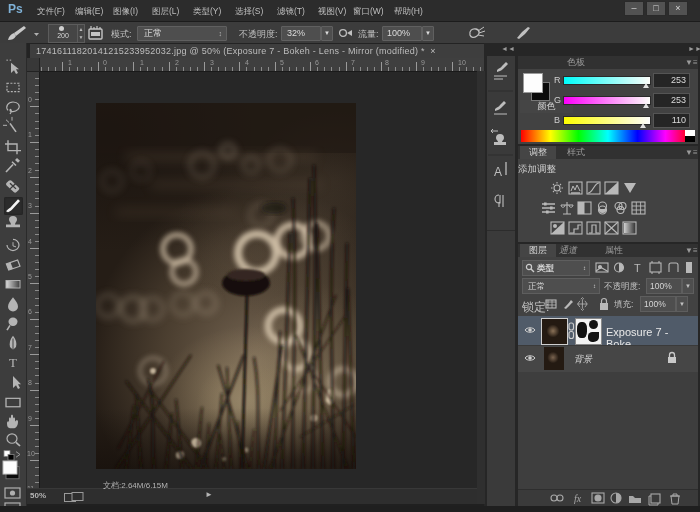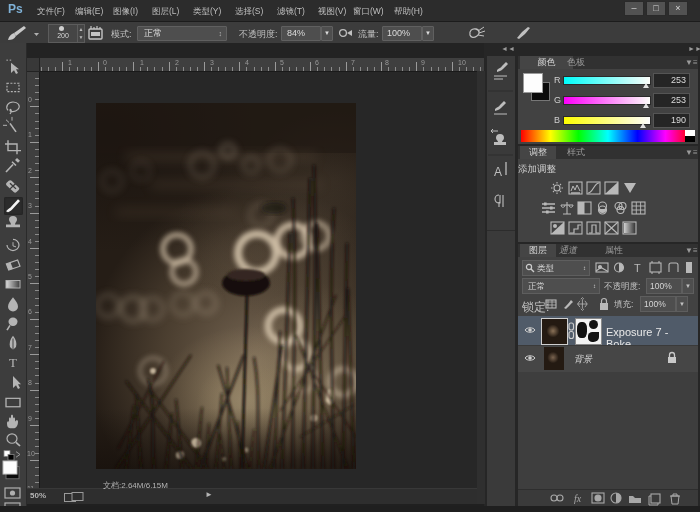--- a/index.html
+++ b/index.html
@@ -76,38 +76,39 @@
     <rect x="1" y="3" width="13" height="10" rx="1" fill="none" stroke="#c4c4c4" stroke-width="1.4"></rect>
     <path d="M3,3 L3,0 M6,3 L6,1 M9,3 L9,0 M12,3 L12,1" stroke="#c4c4c4" stroke-width="1.2"></path>
     <rect x="3" y="6" width="9" height="4" fill="#c4c4c4"></rect>
   </svg>
   <div class="abs optlabel" style="left:111px;">模式:</div>
   <div class="abs dd" style="left:137px;top:26px;width:88px;height:13px;line-height:13px;">
     <span style="padding-left:6px;">正常</span>
     <span style="position:absolute;right:4px;top:0;font-size:7px;color:#bbb;">↕</span>
   </div>
   <div class="abs optlabel" style="left:239px;">不透明度:</div>
-  <div class="abs dd" style="left:281px;top:26px;width:38px;height:13px;line-height:13px;"><span style="padding-left:5px;">84%</span></div>
+  <div class="abs dd" style="left:281px;top:26px;width:38px;height:13px;line-height:13px;"><span style="padding-left:5px;">32%</span></div>
   <div class="abs dd" style="left:321px;top:26px;width:10px;height:13px;line-height:12px;text-align:center;font-size:6px;">▼</div>
   <svg class="abs" style="left:338px;top:26px;" width="15" height="14" viewBox="0 0 15 14">
     <circle cx="5" cy="7" r="3.4" fill="none" stroke="#c0c0c0" stroke-width="1.3"></circle>
     <path d="M9,7 L14,4 L14,10 Z" fill="#c0c0c0"></path>
   </svg>
   <div class="abs optlabel" style="left:358px;">流量:</div>
   <div class="abs dd" style="left:382px;top:26px;width:38px;height:13px;line-height:13px;"><span style="padding-left:4px;">100%</span></div>
   <div class="abs dd" style="left:422px;top:26px;width:10px;height:13px;line-height:12px;text-align:center;font-size:6px;">▼</div>
   <svg class="abs" style="left:468px;top:25px;" width="18" height="15" viewBox="0 0 18 15">
     <path d="M2,10 C1,6 4,3 8,4 C12,5 12,9 9,11 C6,13 3,13 2,10 Z" fill="none" stroke="#c0c0c0" stroke-width="1.3"></path>
     <path d="M10,6 L16,2 M11,8 L17,6 M10,10 L16,11" stroke="#c0c0c0" stroke-width="1"></path>
   </svg>
   <svg class="abs" style="left:515px;top:25px;" width="18" height="15" viewBox="0 0 18 15">
     <path d="M2,13 L7,7 L13,2 L15,3 L10,9 L4,14 Z" fill="#c0c0c0"></path>
   </svg>
 
   <div id="tabbar" class="abs"></div>
+  <div id="doctab" class="abs">17416111820141215233952032.jpg @ 50% (Exposure 7 - Bokeh - Lens - Mirror (modified) * &nbsp;×</div>
   <div class="abs" style="left:6px;top:46px;font-size:7px;color:#9a9a9a;">◄◄</div>
 
   <div id="toolbar" class="abs"></div>
   <div class="abs" style="left:4px;top:197px;width:19px;height:18px;background:#2b2b2b;border-radius:2px;box-shadow:inset 0 0 2px #1a1a1a;"></div>
   <svg class="abs" style="left:0px;top:58px;" width="26" height="454" viewBox="0 0 26 454">
       <g transform="scale(1,0.935)">
 
     <g stroke="#b4b4b4" fill="none" stroke-width="1.2">
 
       <path d="M11,5 L11,16 L14,13 L16,17 L18,16 L16,12 L19,12 Z" fill="#b4b4b4" stroke="none"></path>
@@ -397,41 +398,41 @@
 
       <text x="12" y="120" font-size="12" fill="#bdbdbd" stroke="none" text-anchor="middle" font-family="Liberation Sans">A</text>
       <path d="M20,106 L20,119" stroke-width="1.3"></path>
 
       <path d="M13,139 a4,4 0 1 0 0,8 l1,0 0,-8 m3,0 0,12 m-4,-5 0,5" stroke-width="1.1"></path>
     </g>
   </svg>
 
   <div class="abs panel" id="colorpanel" style="left:518px;top:56px;width:180px;height:88px;">
     <div class="tabstrip"></div>
-    <div class="tab active" style="left:2px;width:53px;">颜色</div>
+    <div class="tab active" style="left:2px;width:53px;margin-top:44px;">颜色</div>
     <div class="tab" style="left:40px;width:36px;">色板</div>
     <div class="pmenu">▼≡</div>
 
     <div style="position:absolute;left:13px;top:26px;width:17px;height:17px;background:#0a0a0a;border:1px solid #777;"></div>
     <div style="position:absolute;left:5px;top:17px;width:18px;height:18px;background:#fdfdfd;border:1px solid #9a9a9a;"></div>
 
     <div style="position:absolute;left:36px;top:19px;font-size:9px;color:#cecece;">R</div>
     <div style="position:absolute;left:45px;top:20px;width:86px;height:7px;background:linear-gradient(to right,#00fdfa,#fdfdfa);border:1px solid #2a2a2a;"></div>
     <div style="position:absolute;left:125px;top:27px;width:0;height:0;border-left:3px solid transparent;border-right:3px solid transparent;border-bottom:5px solid #e0e0e0;"></div>
     <div style="position:absolute;left:135px;top:17px;width:32px;height:13px;background:#252525;border:1px solid #555;color:#dcdcdc;font-size:9px;line-height:13px;text-align:right;padding-right:3px;">253</div>
 
     <div style="position:absolute;left:36px;top:39px;font-size:9px;color:#cecece;">G</div>
     <div style="position:absolute;left:45px;top:40px;width:86px;height:7px;background:linear-gradient(to right,#fd00fa,#fdfdfa);border:1px solid #2a2a2a;"></div>
     <div style="position:absolute;left:125px;top:47px;width:0;height:0;border-left:3px solid transparent;border-right:3px solid transparent;border-bottom:5px solid #e0e0e0;"></div>
     <div style="position:absolute;left:135px;top:37px;width:32px;height:13px;background:#252525;border:1px solid #555;color:#dcdcdc;font-size:9px;line-height:13px;text-align:right;padding-right:3px;">253</div>
 
     <div style="position:absolute;left:36px;top:59px;font-size:9px;color:#cecece;">B</div>
     <div style="position:absolute;left:45px;top:60px;width:86px;height:7px;background:linear-gradient(to right,#fdfd00,#fdfdfd);border:1px solid #2a2a2a;"></div>
     <div style="position:absolute;left:122px;top:67px;width:0;height:0;border-left:3px solid transparent;border-right:3px solid transparent;border-bottom:5px solid #e0e0e0;"></div>
-    <div style="position:absolute;left:135px;top:57px;width:32px;height:13px;background:#252525;border:1px solid #555;color:#dcdcdc;font-size:9px;line-height:13px;text-align:right;padding-right:3px;">190</div>
+    <div style="position:absolute;left:135px;top:57px;width:32px;height:13px;background:#252525;border:1px solid #555;color:#dcdcdc;font-size:9px;line-height:13px;text-align:right;padding-right:3px;">110</div>
 
     <div style="position:absolute;left:3px;top:74px;width:174px;height:12px;background:linear-gradient(to right,#f00,#ff0 17%,#0f0 33%,#0ff 50%,#00f 67%,#f0f 83%,#f00 97%);"></div>
     <div style="position:absolute;left:167px;top:74px;width:10px;height:6px;background:#fff;"></div>
     <div style="position:absolute;left:167px;top:80px;width:10px;height:6px;background:#000;"></div>
   </div>
 
   <div class="abs panel" id="adjpanel" style="left:518px;top:146px;width:180px;height:96px;">
     <div class="tabstrip"></div>
     <div class="tab active" style="left:2px;width:36px;">调整</div>
     <div class="tab" style="left:40px;width:36px;">样式</div>
@@ -526,21 +527,21 @@
     <div class="tab active" style="left:2px;width:36px;">图层</div>
     <div class="tab" style="left:32px;width:36px;font-style:italic;">通道</div>
     <div class="tab" style="left:78px;width:36px;">属性</div>
     <div class="pmenu">▼≡</div>
 
     <div style="position:absolute;left:4px;top:16px;width:66px;height:14px;background:#4e4e4e;border:1px solid #5e5e5e;font-size:8.5px;color:#d5d5d5;line-height:14px;">
       <svg style="position:absolute;left:2px;top:2px;" width="10" height="10" viewBox="0 0 10 10">
           <circle cx="4" cy="4" r="2.6" fill="none" stroke="#ccc" stroke-width="1.2"></circle>
           <path d="M6,6 L9,9" stroke="#ccc" stroke-width="1.4"></path>
         </svg>
-      <span style="padding-left:14px;">类型</span>
+      <span style="padding-left:14px;font-weight:bold;">类型</span>
       <span style="position:absolute;right:3px;font-size:6px;">↕</span>
     </div>
     <svg style="position:absolute;left:76px;top:16px;" width="100" height="15" viewBox="0 0 100 15">
       <g stroke="#b9b9b9" fill="none" stroke-width="1.1">
         <rect x="2" y="3" width="12" height="9"></rect>
           <circle cx="6" cy="7" r="1.5" fill="#b9b9b9"></circle>
           <path d="M2,11 L7,7.5 L14,11.5"></path>
         <circle cx="25" cy="7.5" r="4.5"></circle>
           <path d="M25,3 a4.5,4.5 0 0 1 0,9 Z" fill="#b9b9b9" stroke="none"></path>
         <text x="40" y="11.5" font-size="11" fill="#b9b9b9" stroke="none" font-family="Liberation Sans">T</text>

